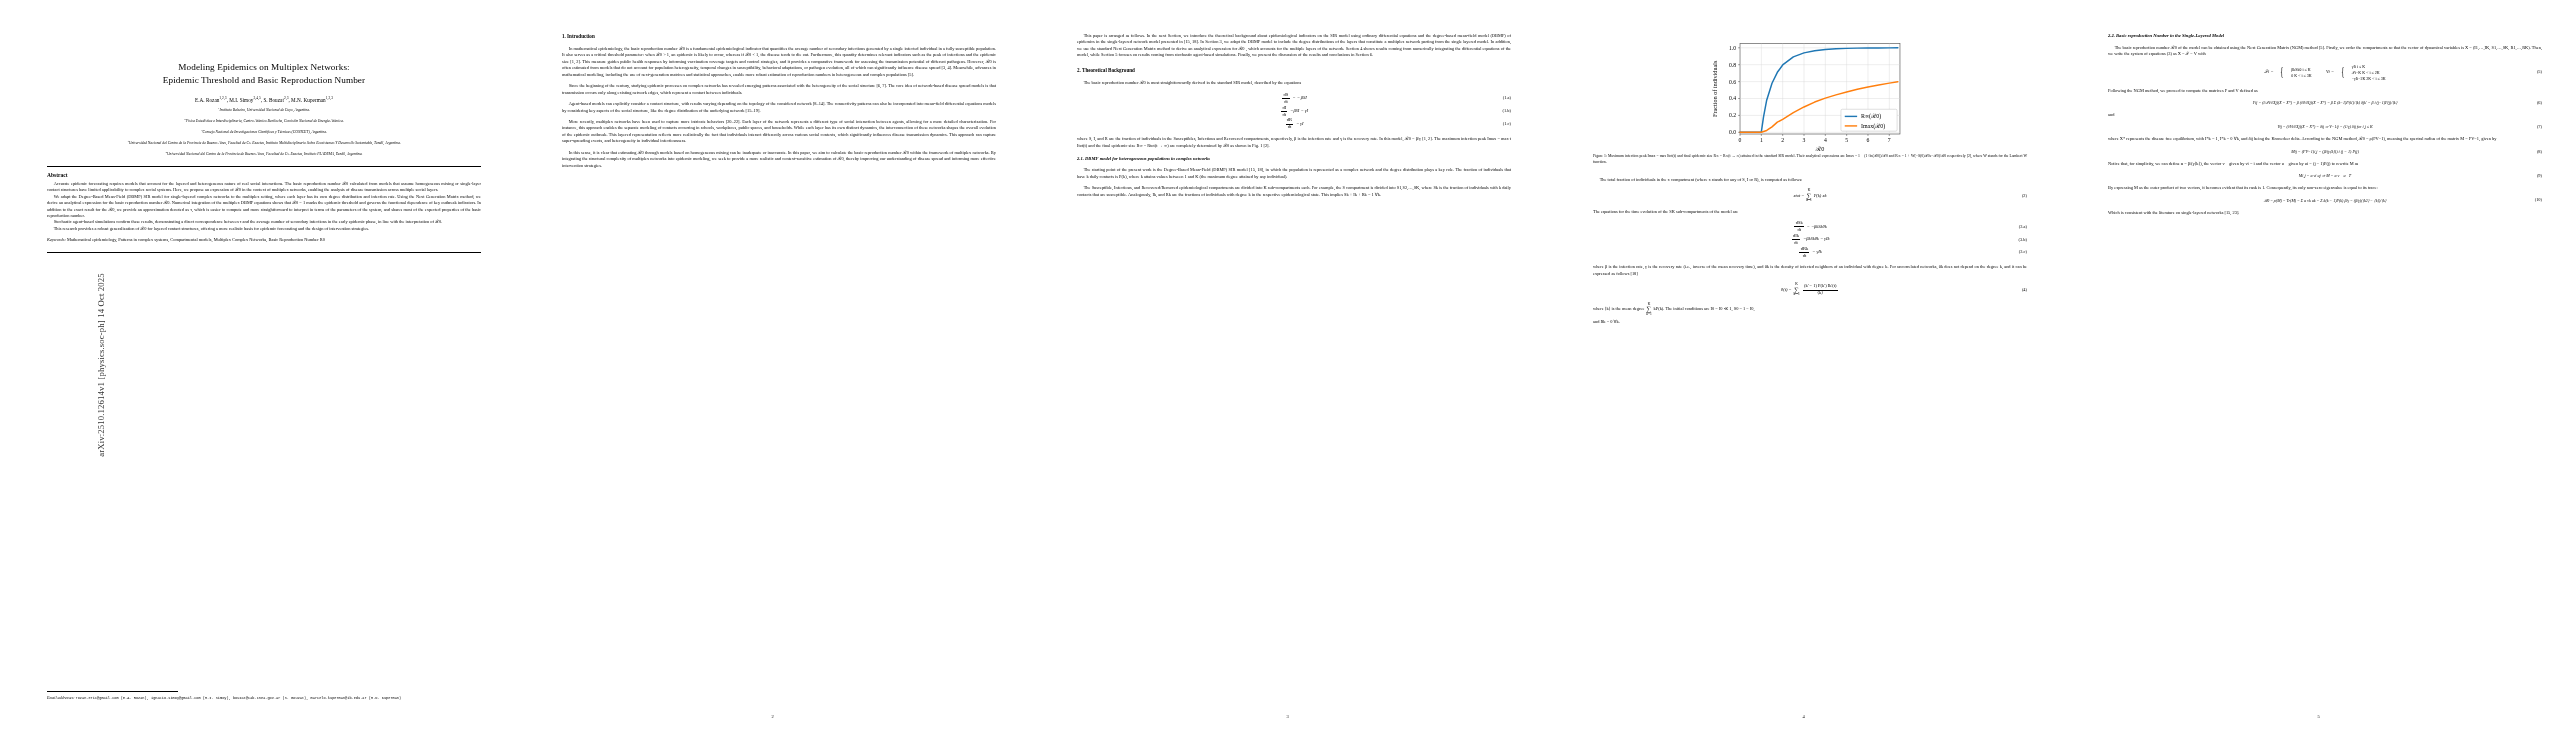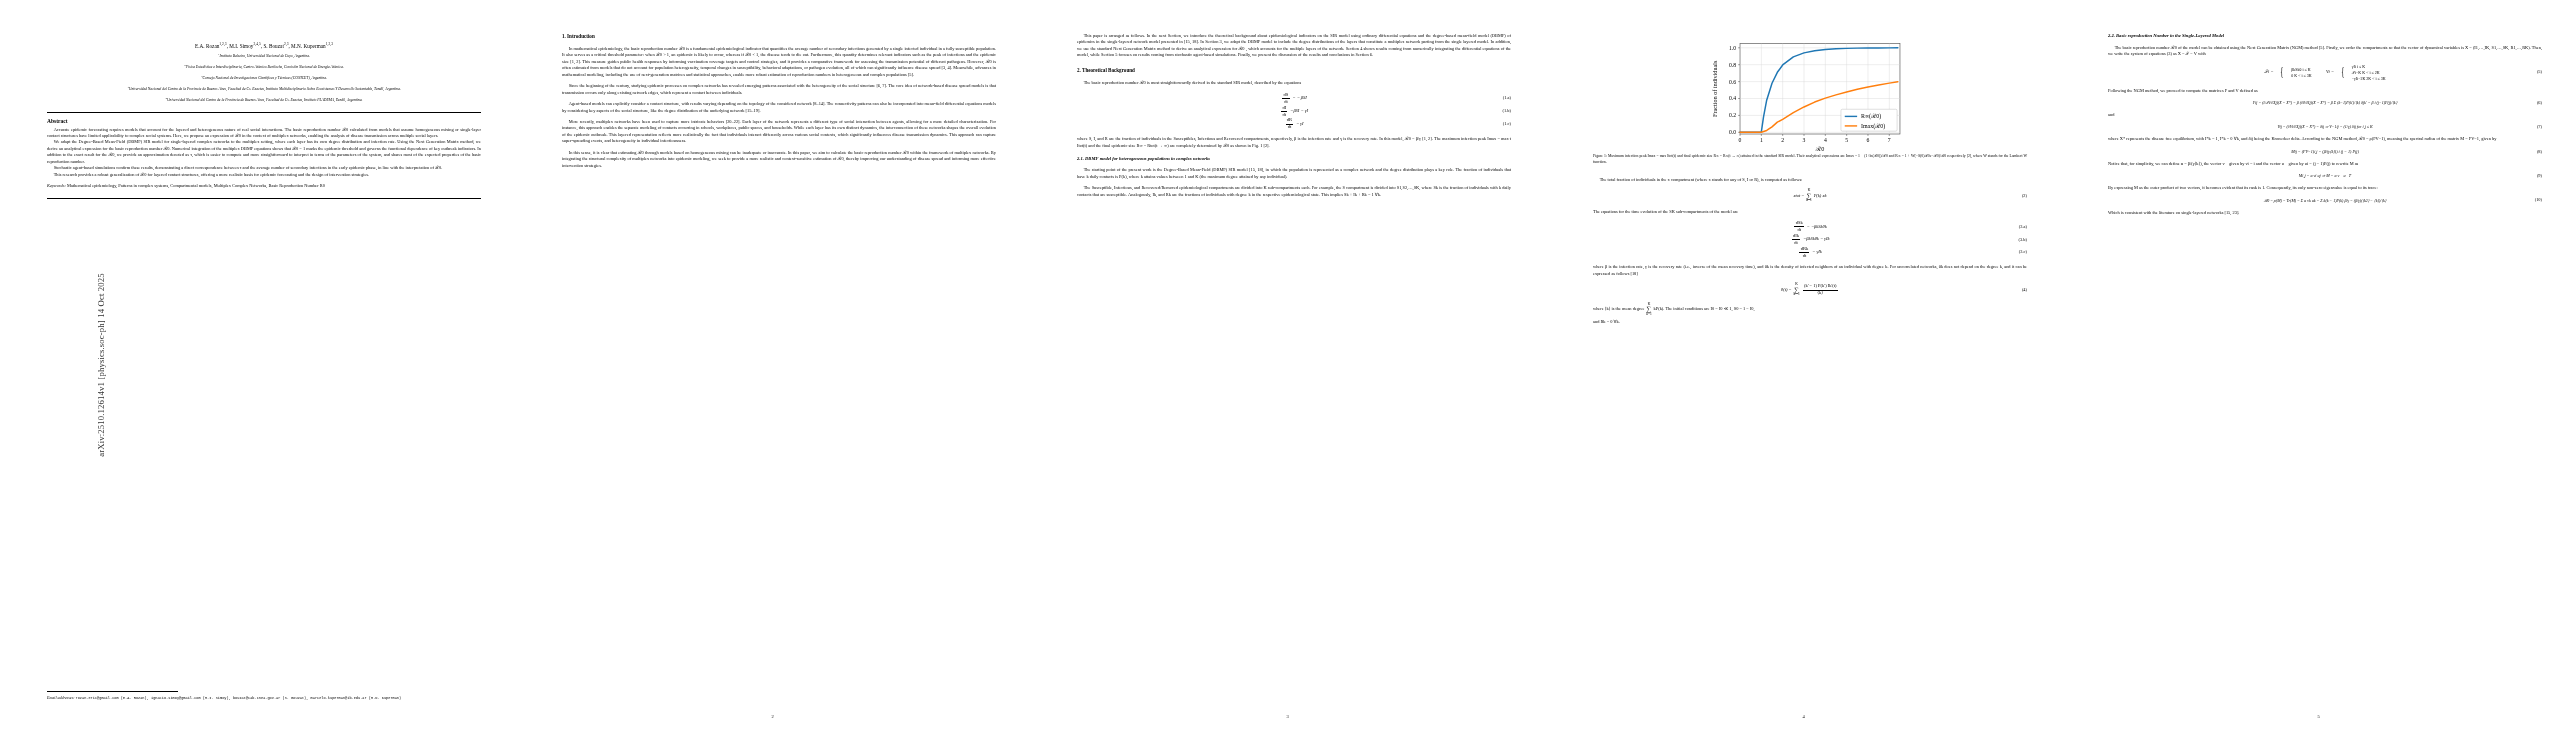--- a/index.html
+++ b/index.html
@@ -46,20 +46,24 @@
   .cases{display:inline-block;vertical-align:middle;font-size:4px;line-height:1.5;text-align:left;}
 </style>
 </head>
 <body>
 
 <div class="sheet">
 
   <div class="page p1">
     <div class="arxiv-stamp">arXiv:2510.12614v1  [physics.soc-ph]  14 Oct 2025</div>
     <div class="inner">
+      <div class="title">
+        <div>Modeling Epidemics on Multiplex Networks:</div>
+        <div>Epidemic Threshold and Basic Reproduction Number</div>
+      </div>
       <div class="authors">
         E.A. Rozan<sup>1,2,3</sup>, M.I. Simoy<sup>3,4,5</sup>, S. Bouzat<sup>2,3</sup>, M.N. Kuperman<sup>1,2,3</sup>
       </div>
       <div class="affil"><sup>1</sup>Instituto Balseiro, Universidad Nacional de Cuyo, Argentina.</div>
       <div class="affil"><sup>2</sup>Física Estadística e Interdisciplinaria, Centro Atómico Bariloche, Comisión Nacional de Energía Atómica.</div>
       <div class="affil"><sup>3</sup>Consejo Nacional de Investigaciones Científicas y Técnicas (CONICET), Argentina.</div>
       <div class="affil"><sup>4</sup>Universidad Nacional del Centro de la Provincia de Buenos Aires, Facultad de Cs. Exactas, Instituto Multidisciplinario Sobre Ecosistemas Y Desarrollo Sustentable, Tandil, Argentina.</div>
       <div class="affil"><sup>5</sup>Universidad Nacional del Centro de la Provincia de Buenos Aires, Facultad de Cs. Exactas, Instituto PLADEMA, Tandil, Argentina.</div>
 
       <hr class="rule">

